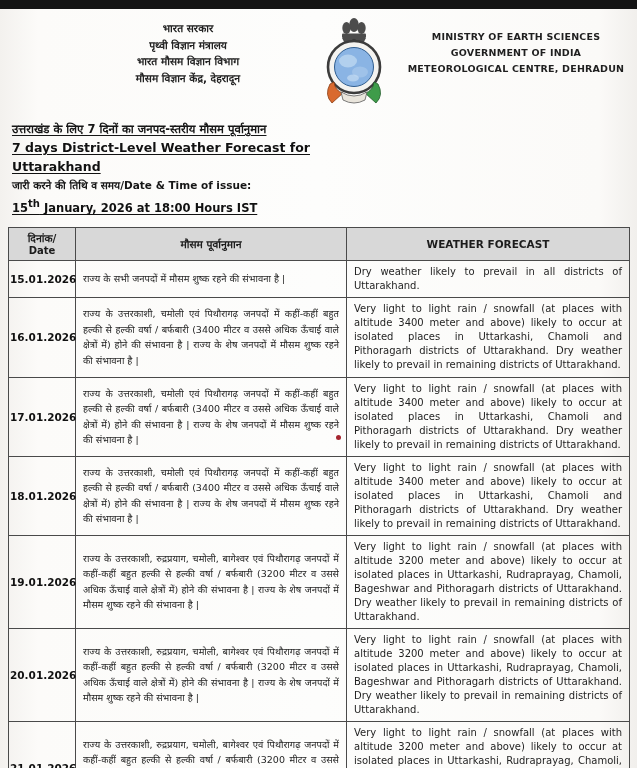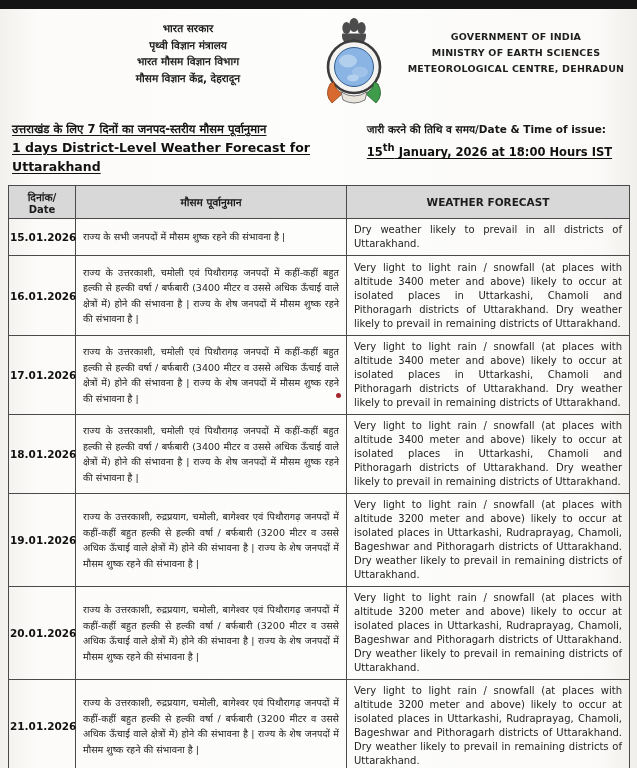--- a/index.html
+++ b/index.html
@@ -11,21 +11,21 @@
   .topbar{position:absolute;top:0;left:0;width:100%;height:9px;background:#141414;}
   .content{position:absolute;top:9px;left:0;width:100%;}
 
   
   .letterhead{display:flex;align-items:flex-start;margin-top:5px;margin-left:35px;}
   .lh-hindi{width:250px;margin-left:28px;text-align:center;font-weight:bold;font-size:10.5px;line-height:16.5px;margin-top:6px;color:#222;}
   .lh-emblem{width:82px;text-align:center;}
   .lh-english{flex:1;text-align:center;font-weight:bold;font-size:9.5px;line-height:16px;margin-top:15px;color:#1f1f1f;letter-spacing:.2px;}
 
   
-  .titleband{display:flex;justify-content:space-between;margin:6px 12px 0 12px;}
+  .titleband{display:flex;justify-content:space-between;margin:6px 12px 0 12px;flex-direction:column;}
   .title-left{width:360px;font-weight:bold;}
   .title-left .hi{font-size:11.5px;text-decoration:underline;text-underline-offset:2px;line-height:18px;color:#161616;}
   .title-left .en{font-size:12.5px;text-decoration:underline;text-underline-offset:2px;line-height:19px;color:#111;}
   .title-right{width:262px;font-weight:bold;}
   .title-right .lbl{font-size:10.5px;text-underline-offset:2px;line-height:18px;white-space:nowrap;color:#161616;}
   .title-right .val{font-size:11.5px;text-decoration:underline;text-underline-offset:2px;line-height:19px;color:#111;}
   sup{font-size:10px;}
 
   
   table.fc{border-collapse:collapse;margin:9px 8px 0 8px;width:621px;table-layout:fixed;}
@@ -73,30 +73,30 @@
           <ellipse cx="45" cy="58" rx="8" ry="5.5" fill="#a4c6ea" opacity="0.8"></ellipse>
           <ellipse cx="38" cy="64" rx="6" ry="3.5" fill="#c5dcf2" opacity="0.7"></ellipse>
 
           <path d="M15 70 Q9 81 17 89 L28 79 Q20 77 19 68 Z" fill="#d96a2f" stroke="#8a3c12" stroke-width="0.8"></path>
           <path d="M63 70 Q69 81 61 89 L50 79 Q58 77 59 68 Z" fill="#3e9c4a" stroke="#1f5c28" stroke-width="0.8"></path>
           <path d="M26 78 Q39 86 52 78 L50 86 Q39 92 28 86 Z" fill="#e9e5dc" stroke="#5a5a5a" stroke-width="0.8"></path>
         </svg>
       </div>
 
       <div class="lh-english">
+        <div>MINISTRY OF EARTH SCIENCES</div>
         <div>GOVERNMENT OF INDIA</div>
-        <div>MINISTRY OF EARTH SCIENCES</div>
         <div>METEOROLOGICAL CENTRE, DEHRADUN</div>
       </div>
     </div>
 
     <div class="titleband">
       <div class="title-left">
         <div class="hi">उत्तराखंड के लिए 7 दिनों का जनपद-स्तरीय मौसम पूर्वानुमान</div>
-        <div class="en">1 days District-Level Weather Forecast for Uttarakhand</div>
+        <div class="en">7 days District-Level Weather Forecast for Uttarakhand</div>
       </div>
       <div class="title-right">
         <div class="lbl">जारी करने की तिथि व समय/Date &amp; Time of issue:</div>
         <div class="val"><span>15</span><sup>th</sup><span> January, 2026 at 18:00 Hours IST</span></div>
       </div>
     </div>
 
     <table class="fc">
       <colgroup>
           <col class="c-date">

